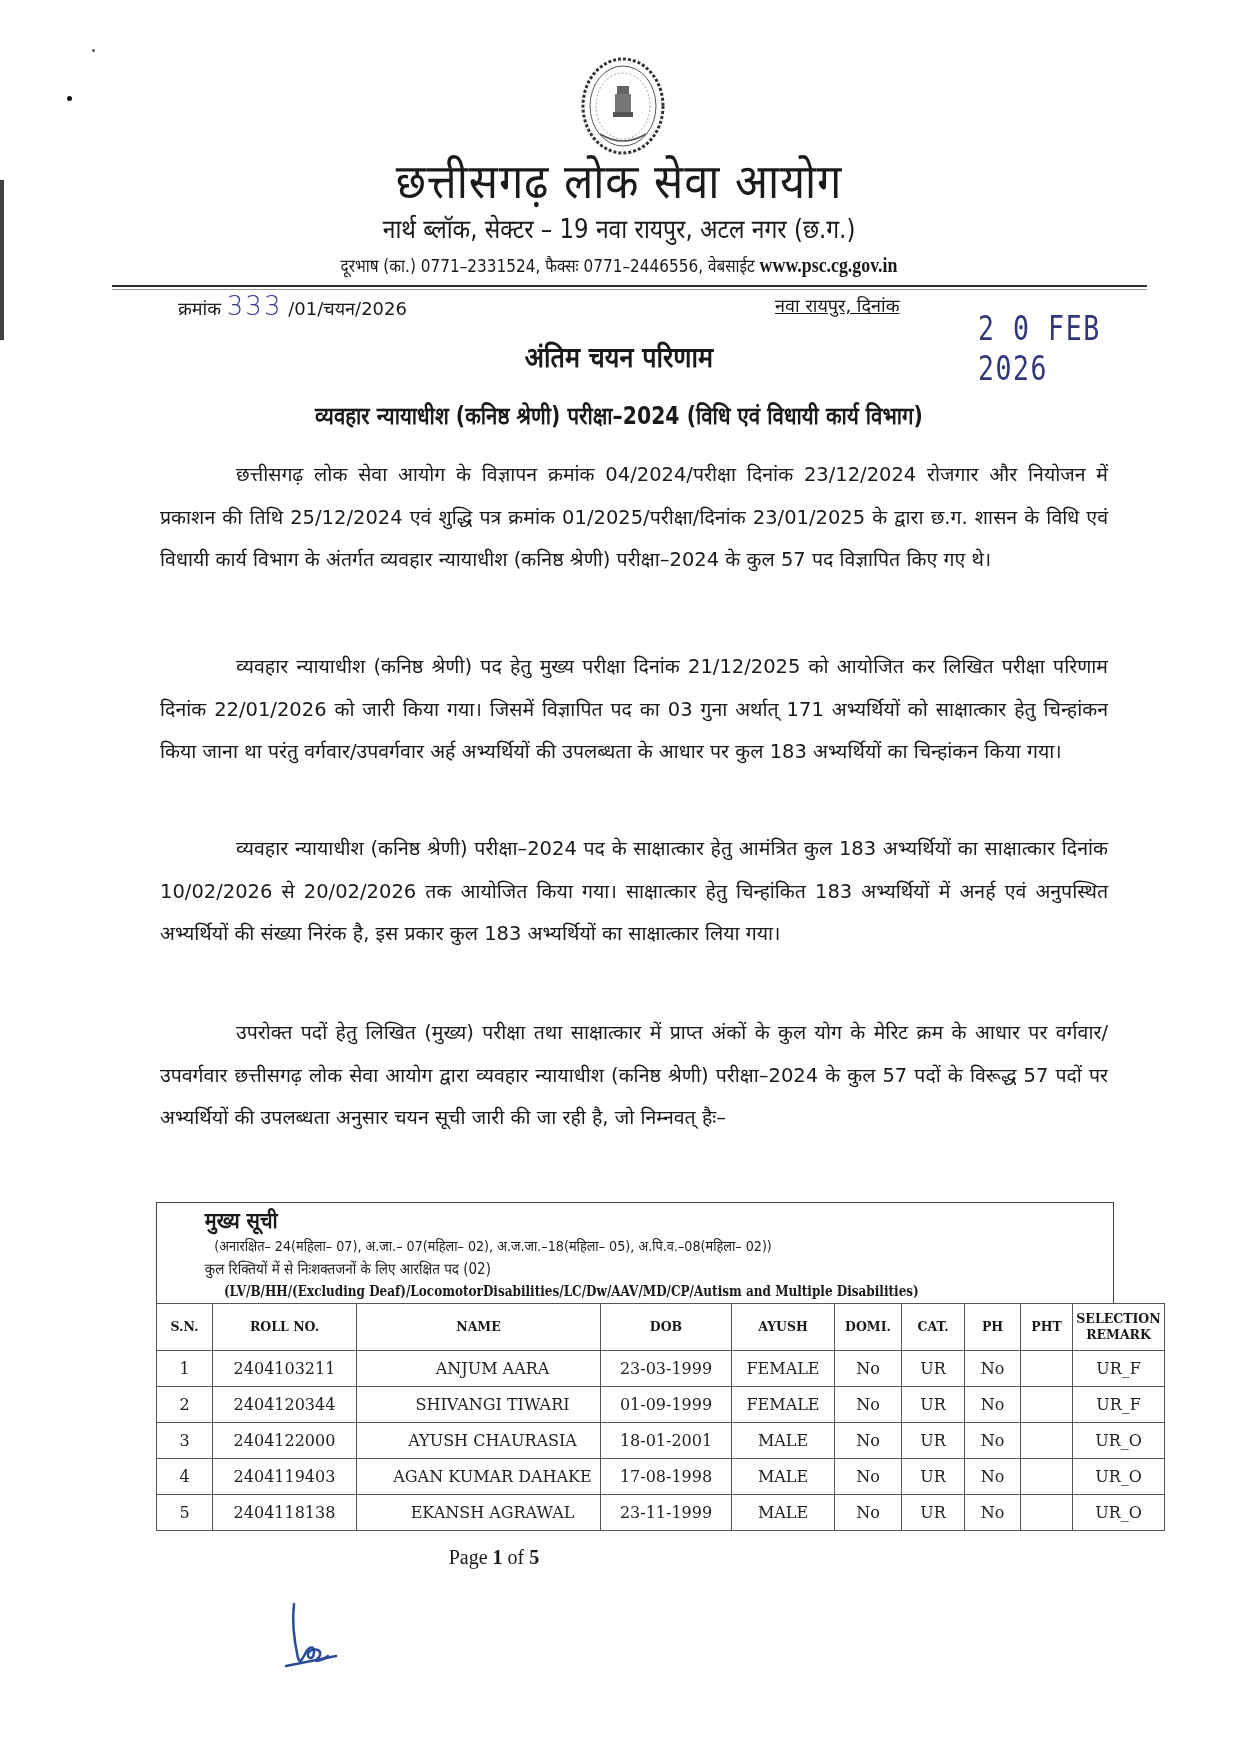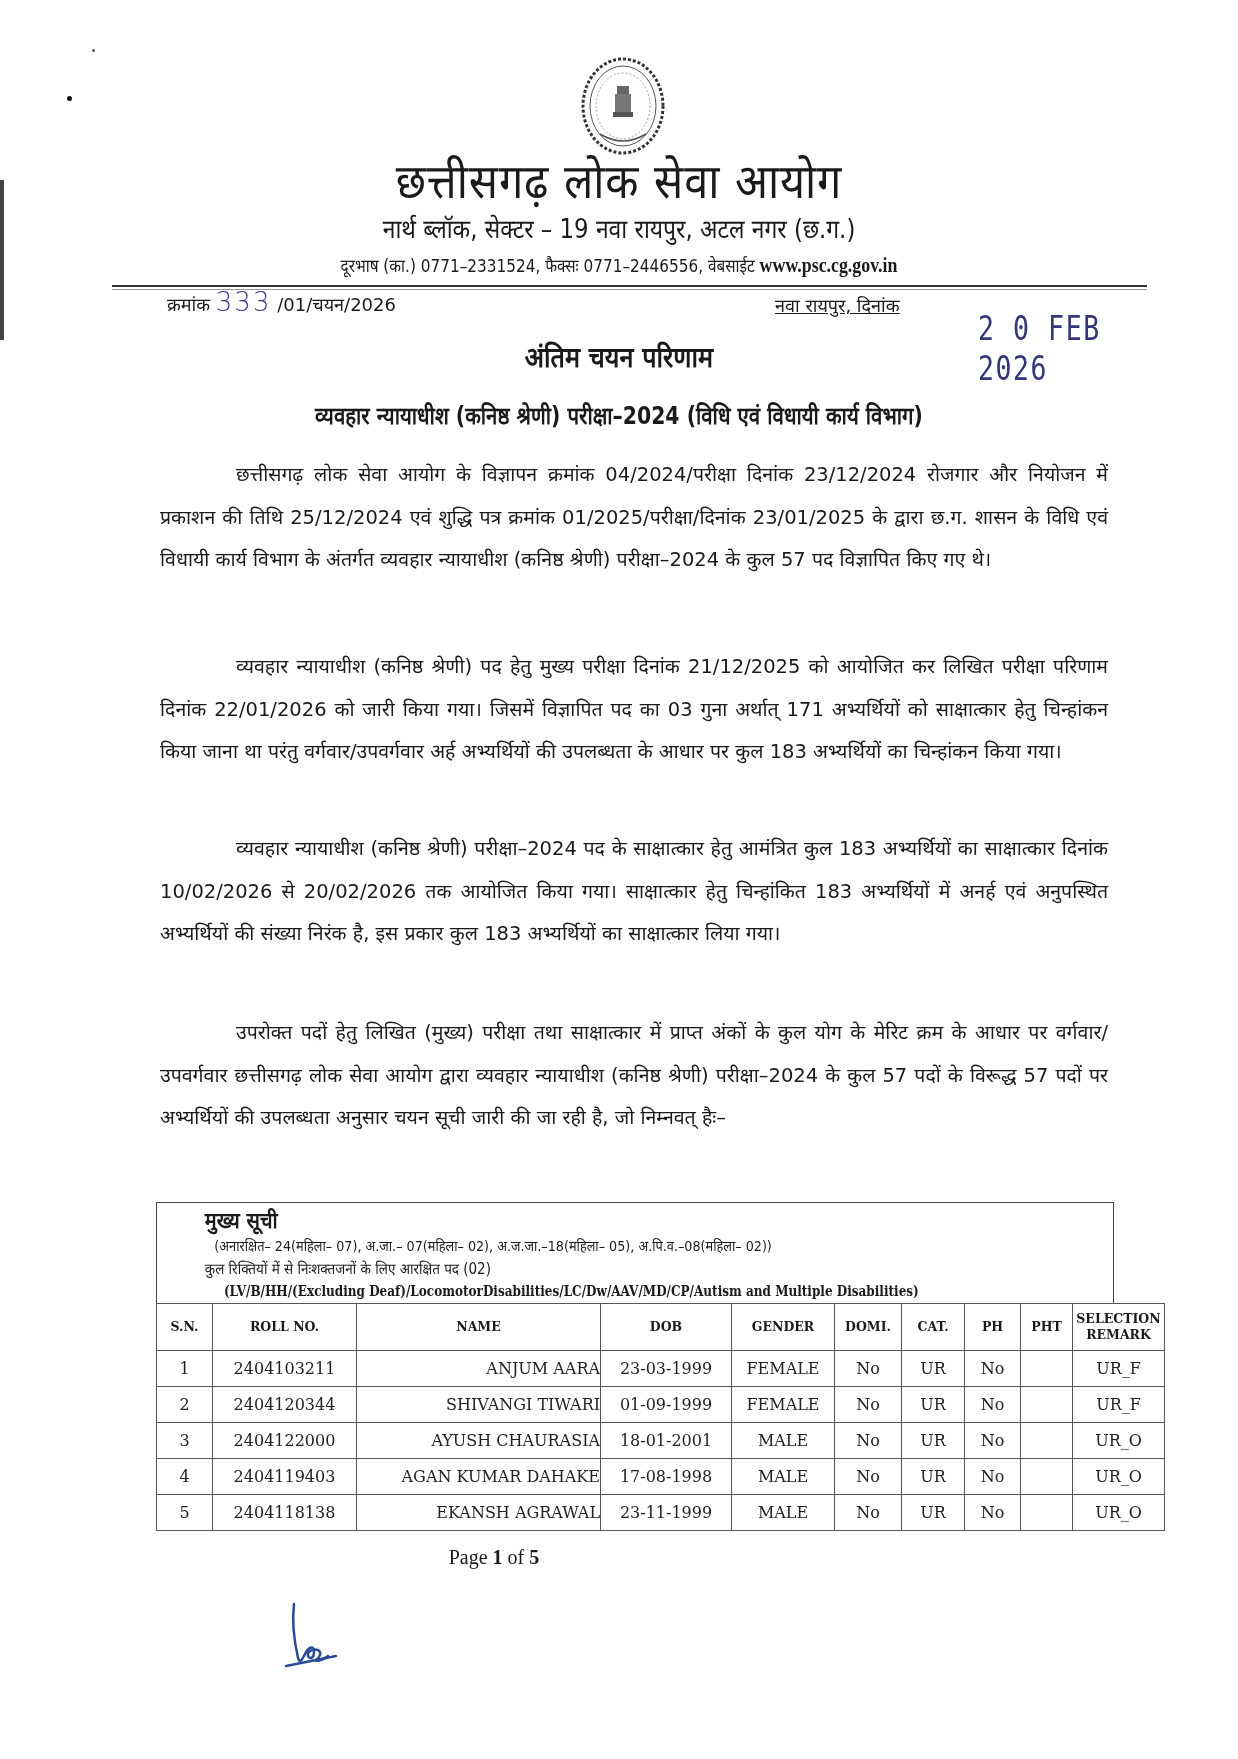--- a/index.html
+++ b/index.html
@@ -14,21 +14,21 @@
   .title { left:0; width:1238px; top:152px; text-align:center; font-size:48px; line-height:58px;
            font-family:"DejaVu Sans", sans-serif; letter-spacing:1px; transform:scaleX(.9); }
   .address { left:0; width:1238px; top:212px; text-align:center; font-size:26px; line-height:34px;
              font-family:"DejaVu Sans", sans-serif; transform:scaleX(.88); }
   .contact { left:0; width:1238px; top:252px; text-align:center; font-size:18px; line-height:26px;
              font-family:"DejaVu Sans", sans-serif; transform:scaleX(.85); }
   .contact .web { font-family:"Liberation Serif", serif; font-weight:bold; font-size:21px; }
   .rule { left:112px; width:1035px; top:285px; height:2px; background:#333; }
   .rule2 { left:112px; width:1035px; top:289px; height:1px; background:#999; }
 
-  .refno { left:167px; top:292px; font-size:18px; line-height:20px; font-family:"DejaVu Sans", sans-serif; }
+  .refno { left:178px; top:292px; font-size:18px; line-height:28px; font-family:"DejaVu Sans", sans-serif; }
   .refno .hand { color:#3c3f8f; font-size:26px; font-family:"DejaVu Sans", sans-serif; font-weight:300; letter-spacing:2px; }
   .placedate { left:775px; top:292px; font-size:18px; line-height:28px; font-family:"DejaVu Sans", sans-serif;text-decoration:underline; }
   .stamp { left:978px; top:308px; font-size:34px; line-height:40px; color:#33367a;
            font-family:"DejaVu Sans Mono", monospace; letter-spacing:2px; transform:scaleX(.78); transform-origin:left top; }
   .heading { left:0; width:1238px; top:338px; text-align:center; font-size:28px; line-height:40px;
              font-family:"DejaVu Sans", sans-serif; font-weight:bold; transform:scaleX(.9); }
   .subheading { left:0; width:1238px; top:398px; text-align:center; font-size:24px; line-height:36px;
                 font-family:"DejaVu Sans", sans-serif; font-weight:bold; transform:scaleX(.85); }
 
   .para { left:160px; width:948px; font-size:19.5px; line-height:42.5px; text-align:justify;
@@ -43,21 +43,21 @@
   .tbl-wrap { left:156px; top:1202px; width:958px; }
   .tbl-head { border:1.5px solid #444; border-bottom:none; text-align:left; padding:4px 0 2px 0; }
   .th-title { font-size:22px; line-height:28px; font-family:"DejaVu Sans", sans-serif; font-weight:bold; transform:scaleX(.9); }
   .th-res { font-size:14.5px; line-height:22px; font-family:"DejaVu Sans", sans-serif; transform:scaleX(.88); }
   .th-ph { font-size:15px; line-height:24px; font-family:"DejaVu Sans", sans-serif; transform:scaleX(.9); }
   .th-dis { font-size:14px; line-height:20px; font-family:"DejaVu Serif", serif; font-weight:bold; transform:scaleX(.86); }
   table { border-collapse:collapse; width:958px; table-layout:fixed; }
   th, td { border:1.5px solid #555; text-align:center; padding:0; }
   th { height:46px; font-family:"DejaVu Serif", serif; font-weight:bold; font-size:12.5px; line-height:16px; }
   td { height:35px; font-family:"DejaVu Serif", serif; font-size:16px; color:#222; }
-  td.name { text-align:right; padding-left:28px; }
+  td.name { text-align:center; padding-left:28px; }
 
   .pagefoot { left:0; width:988px; top:1546px; text-align:center; font-size:20px;
               font-family:"Liberation Serif", serif; }
   .pagefoot b { font-weight:bold; }
   .signature { left:280px; top:1600px; width:70px; height:72px; }
 </style>
 </head>
 <body>
 
 <div class="abs page-edge"></div>
@@ -117,21 +117,21 @@
         <col style="width:56px">
       <col style="width:52px">
         <col style="width:92px">
     </colgroup>
     <thead>
       <tr>
         <th>S.N.</th>
         <th>ROLL NO.</th>
         <th>NAME</th>
         <th>DOB</th>
-        <th>GENDER</th>
+        <th>AYUSH</th>
         <th>DOMI.</th>
         <th>CAT.</th>
         <th>PH</th>
         <th>PHT</th>
         <th>SELECTION REMARK</th>
       </tr>
     </thead>
     <tbody>
       <tr>
         <td>1</td>

